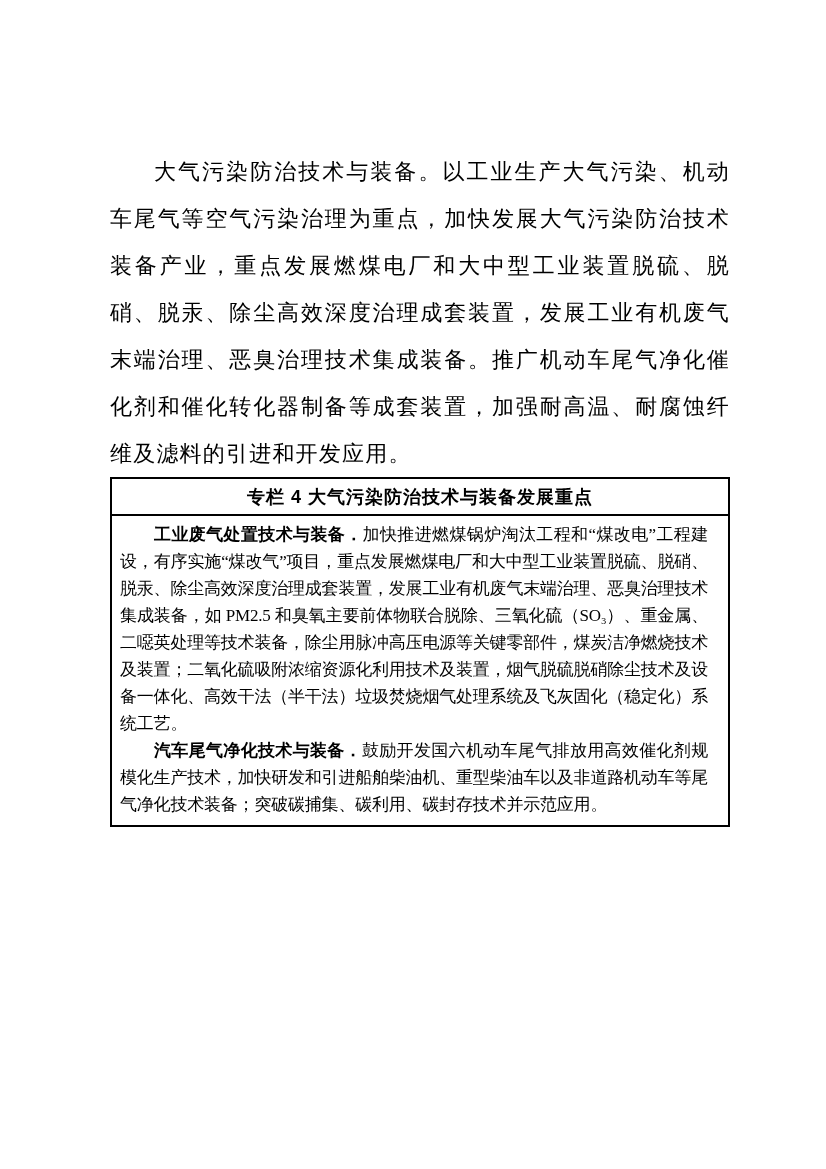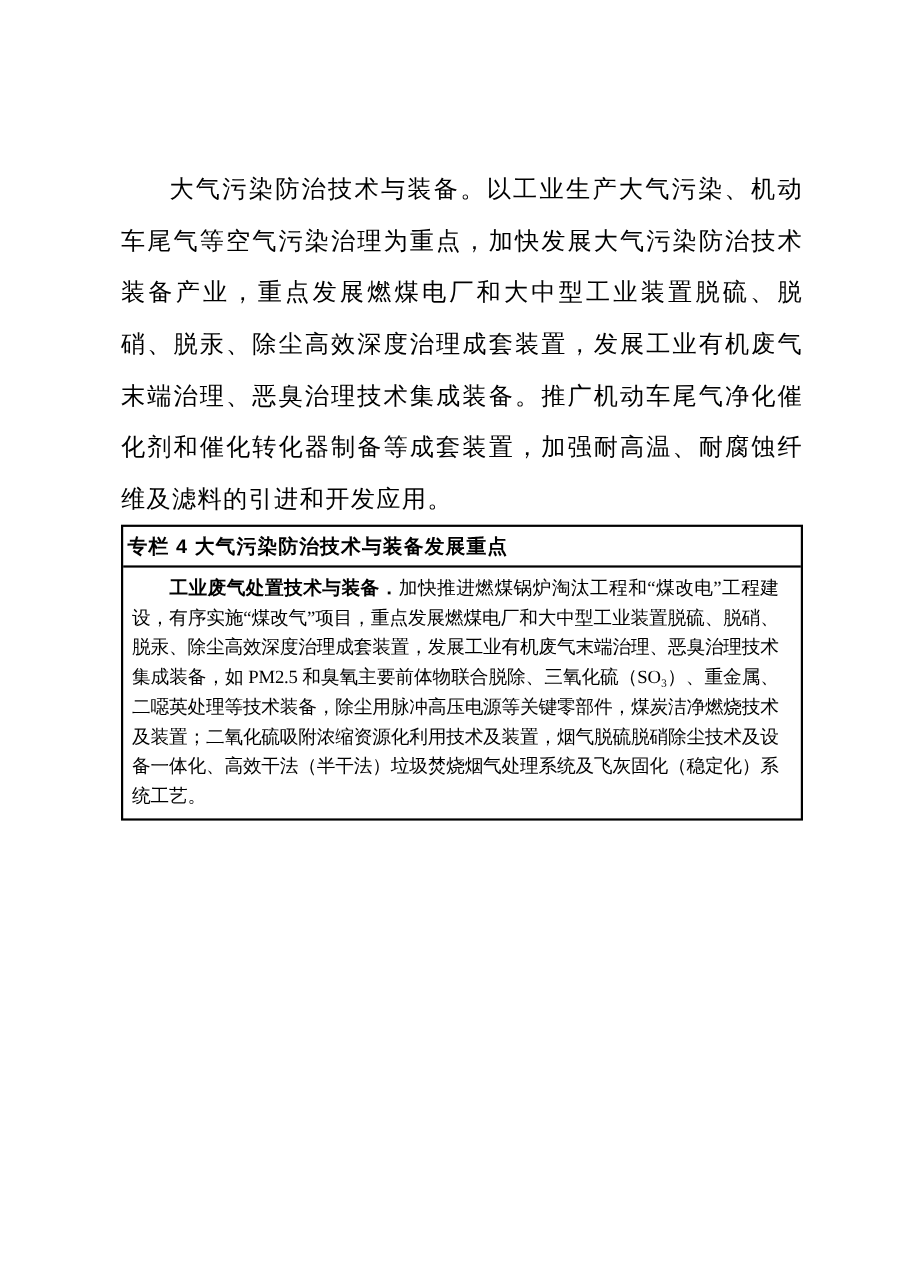--- a/index.html
+++ b/index.html
@@ -37,21 +37,21 @@
   
   .box {
     margin-top: 0px;
     border: 2px solid #000000;
   }
   .box-title {
     font-family: "Liberation Sans", "DejaVu Sans", sans-serif;
     font-weight: bold;
     font-size: 18px;
     line-height: 22px;
-    text-align: left;
+    text-align: center;
     padding: 7px 4px 6px 4px;
     border-bottom: 2px solid #000000;
     letter-spacing: 1px;
   }
   .box-body {
     padding: 5px 20px 7px 8px;
   }
   .box-para {
     margin: 0;
     font-size: 17px;
@@ -82,20 +82,21 @@
   <div class="content">
 
     <p class="para para-1">大气污染防治技术与装备。以工业生产大气污染、机动车尾气等空气污染治理为重点，加快发展大气污染防治技术装备产业，重点发展燃煤电厂和大中型工业装置脱硫、脱硝、脱汞、除尘高效深度治理成套装置，发展工业有机废气末端治理、恶臭治理技术集成装备。推广机动车尾气净化催化剂和催化转化器制备等成套装置，加强耐高温、耐腐蚀纤维及滤料的引进和开发应用。</p>
 
     <div class="box">
       <div class="box-title">专栏 4  大气污染防治技术与装备发展重点</div>
       <div class="box-body">
 
         <p class="box-para"><span class="box-head">工业废气处置技术与装备．</span><span>加快推进燃煤锅炉淘汰工程和“煤改电”工程建设，有序实施“煤改气”项目，重点发展燃煤电厂和大中型工业装置脱硫、脱硝、脱汞、除尘高效深度治理成套装置，发展工业有机废气末端治理、恶臭治理技术集成装备，如 PM2.5 和臭氧主要前体物联合脱除、三氧化硫（SO₃）、重金属、二噁英处理等技术装备，除尘用脉冲高压电源等关键零部件，煤炭洁净燃烧技术及装置；二氧化硫吸附浓缩资源化利用技术及装置，烟气脱硫脱硝除尘技术及设备一体化、高效干法（半干法）垃圾焚烧烟气处理系统及飞灰固化（稳定化）系统工艺。</span></p>
 
+        <p class="box-para"><span class="box-head">汽车尾气净化技术与装备．</span><span>鼓励开发国六机动车尾气排放用高效催化剂规模化生产技术，加快研发和引进船舶柴油机、重型柴油车以及非道路机动车等尾气净化技术装备；突破碳捕集、碳利用、碳封存技术并示范应用。</span></p>
 
 
       </div>
     </div>
 
 
   </div>
 
   <div class="footer">— 28 —</div>
 </div>

